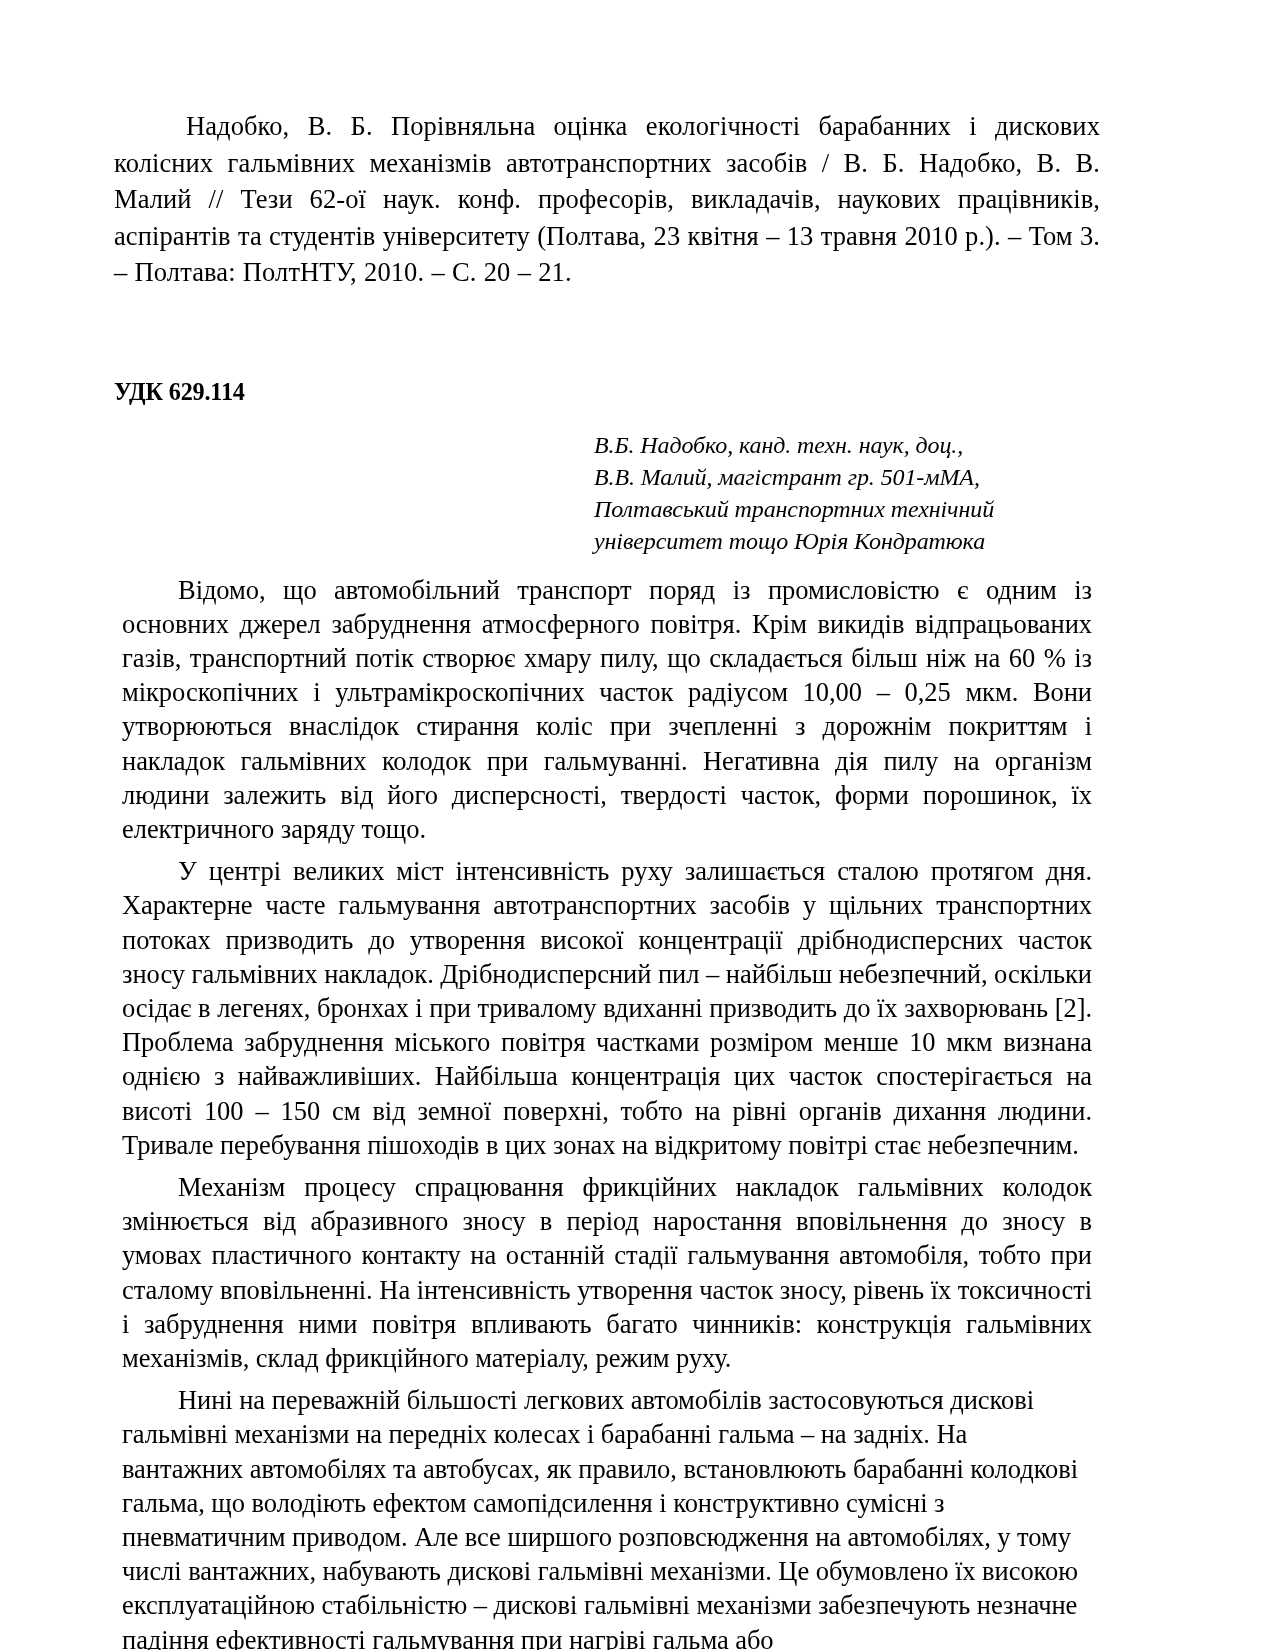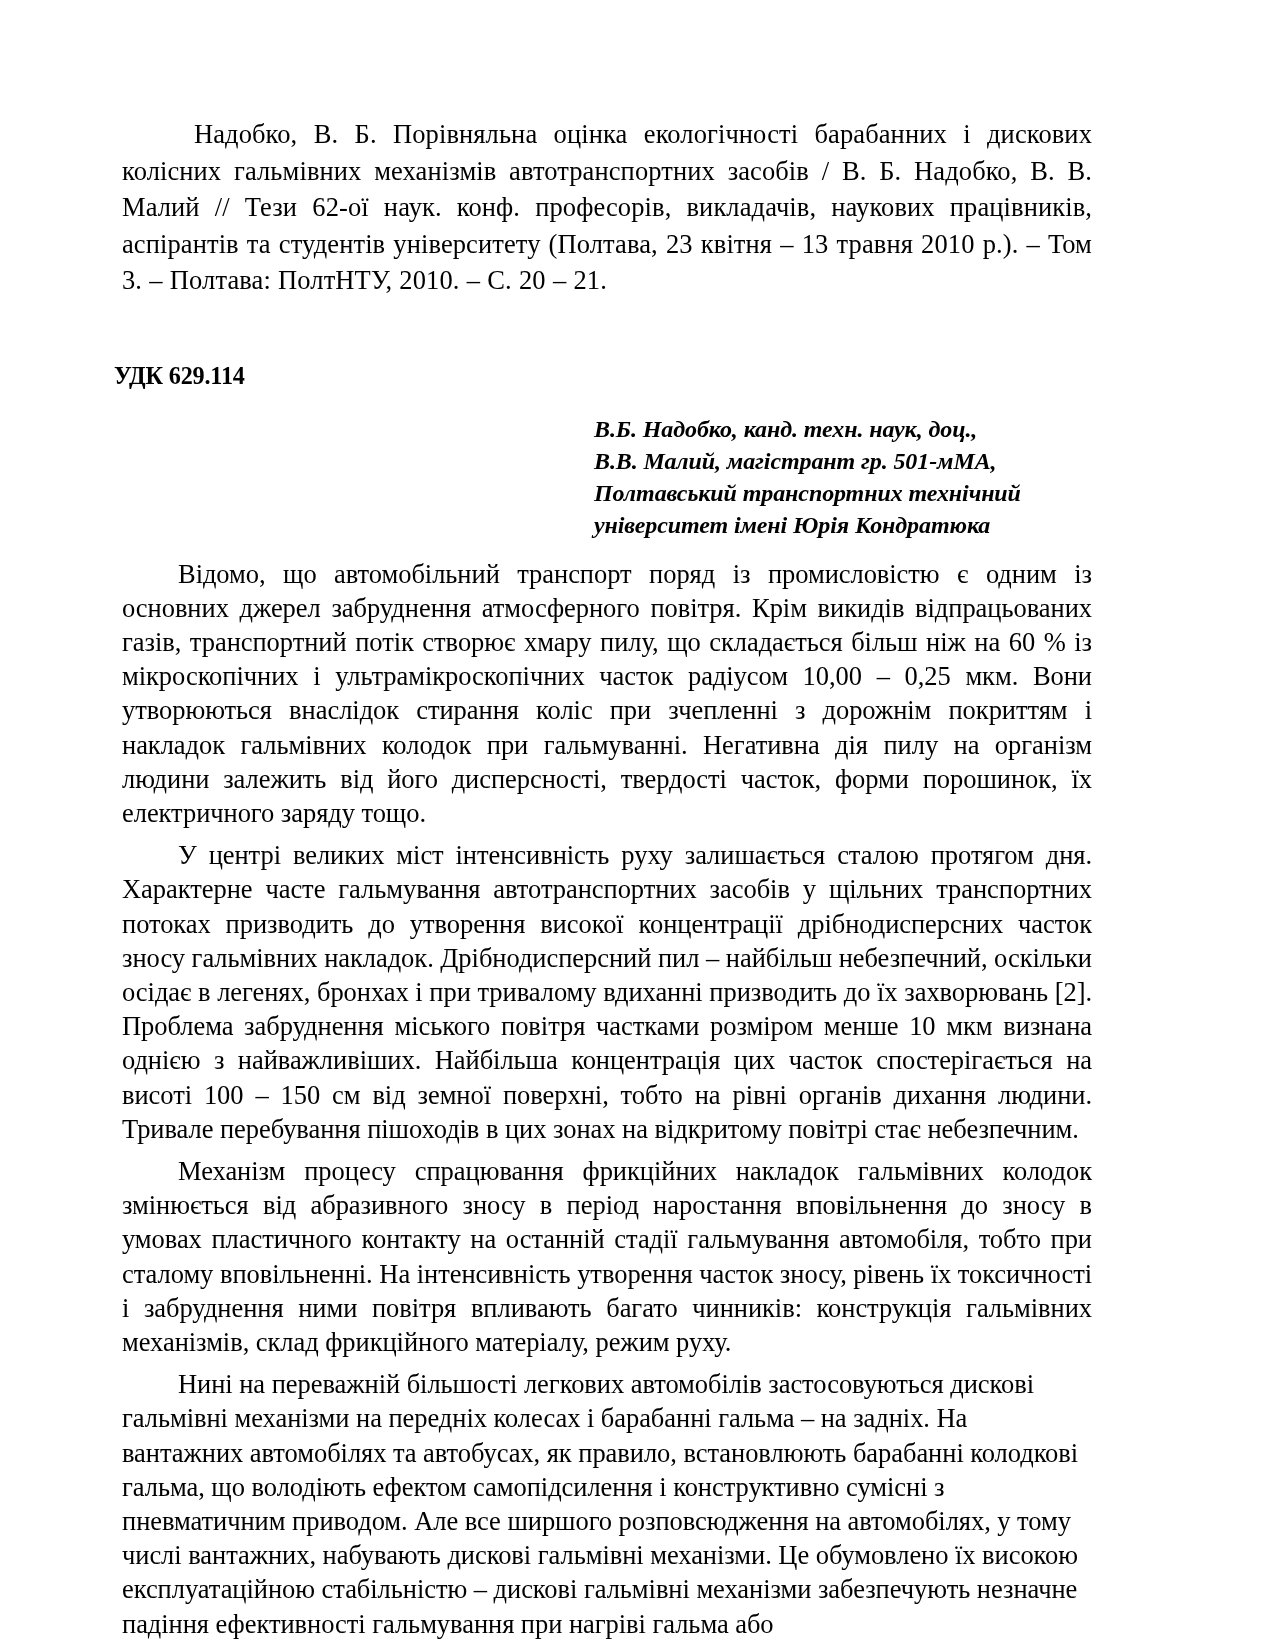--- a/index.html
+++ b/index.html
@@ -25,26 +25,26 @@
   }
 
   
   .citation {
     font-size: 26.5px;
     line-height: 36.5px;
     text-align: justify;
     text-indent: 72px;
     letter-spacing: 0.1px;
     word-spacing: 0.5px;
-    margin: 8px;
+    margin: 0;
   }
 
   
   .udc-wrap {
-    margin-top: 62px;
+    margin-top: 86px;
   }
   .udc {
     font-size: 26px;
     font-weight: bold;
     letter-spacing: -0.2px;
     transform: scaleX(0.93);
     transform-origin: left center;
     display: inline-block;
   }
 
@@ -52,21 +52,20 @@
   .authors {
     margin-top: 22px;
     margin-left: 480px;
     font-style: italic;
     font-size: 24px;
     line-height: 32px;
     letter-spacing: -0.1px;
   }
   .authors div {
     white-space: nowrap;
-    font-weight: bold;
   }
 
   
   .doc-title {
     margin-top: 36px;
     text-align: center;
     font-weight: bold;
     font-size: 31px;
     line-height: 38px;
     letter-spacing: 0.2px;
@@ -100,21 +99,21 @@
     <p class="citation">Надобко, В. Б.  Порівняльна оцінка екологічності барабанних і дискових колісних гальмівних механізмів автотранспортних засобів / В. Б. Надобко, В. В. Малий // Тези 62-ої наук. конф. професорів, викладачів, наукових працівників, аспірантів та студентів університету (Полтава, 23 квітня – 13 травня 2010 р.). – Том 3. – Полтава: ПолтНТУ, 2010. – С. 20 – 21.</p>
 
     <div class="udc-wrap">
       <span class="udc">УДК 629.114</span>
     </div>
 
     <div class="authors">
       <div>В.Б. Надобко, канд. техн. наук, доц.,</div>
       <div>В.В. Малий, магістрант гр. 501-мМА,</div>
       <div>Полтавський транспортних технічний</div>
-      <div>університет імені Юрія Кондратюка</div>
+      <div>університет тощо Юрія Кондратюка</div>
     </div>
 
 
     <div class="body-text">
       <p>Відомо, що автомобільний транспорт поряд із промисловістю є одним із основних джерел забруднення атмосферного повітря. Крім викидів відпрацьованих газів, транспортний потік створює хмару пилу, що складається більш ніж на 60 % із мікроскопічних і ультрамікроскопічних часток радіусом 10,00 – 0,25 мкм. Вони утворюються внаслідок стирання коліс при зчепленні з дорожнім покриттям і накладок гальмівних колодок при гальмуванні. Негативна дія пилу на організм людини залежить від його дисперсності, твердості часток, форми порошинок, їх електричного заряду тощо.</p>
       <p>У центрі великих міст інтенсивність руху залишається сталою протягом дня. Характерне часте гальмування автотранспортних засобів у щільних транспортних потоках призводить до утворення високої концентрації дрібнодисперсних часток зносу гальмівних накладок. Дрібнодисперсний пил – найбільш небезпечний, оскільки осідає в легенях, бронхах і при тривалому вдиханні призводить до їх захворювань [2]. Проблема забруднення міського повітря частками розміром менше 10 мкм визнана однією з найважливіших. Найбільша концентрація цих часток спостерігається на висоті 100 – 150 см від земної поверхні, тобто на рівні органів дихання людини. Тривале перебування пішоходів в цих зонах на відкритому повітрі стає небезпечним.</p>
       <p>Механізм процесу спрацювання фрикційних накладок гальмівних колодок змінюється від абразивного зносу в період наростання вповільнення до зносу в умовах пластичного контакту на останній стадії гальмування автомобіля, тобто при сталому вповільненні. На інтенсивність утворення часток зносу, рівень їх токсичності і забруднення ними повітря впливають багато чинників: конструкція гальмівних механізмів, склад фрикційного матеріалу, режим руху.</p>
       <p class="last">Нині на переважній більшості легкових автомобілів застосовуються дискові гальмівні механізми на передніх колесах і барабанні гальма – на задніх. На вантажних автомобілях та автобусах, як правило, встановлюють барабанні колодкові гальма, що володіють ефектом самопідсилення і конструктивно сумісні з пневматичним приводом. Але все ширшого розповсюдження на автомобілях, у тому числі вантажних, набувають дискові гальмівні механізми. Це обумовлено їх високою експлуатаційною стабільністю – дискові гальмівні механізми забезпечують незначне падіння ефективності гальмування при нагріві гальма або</p>
     </div>
 

